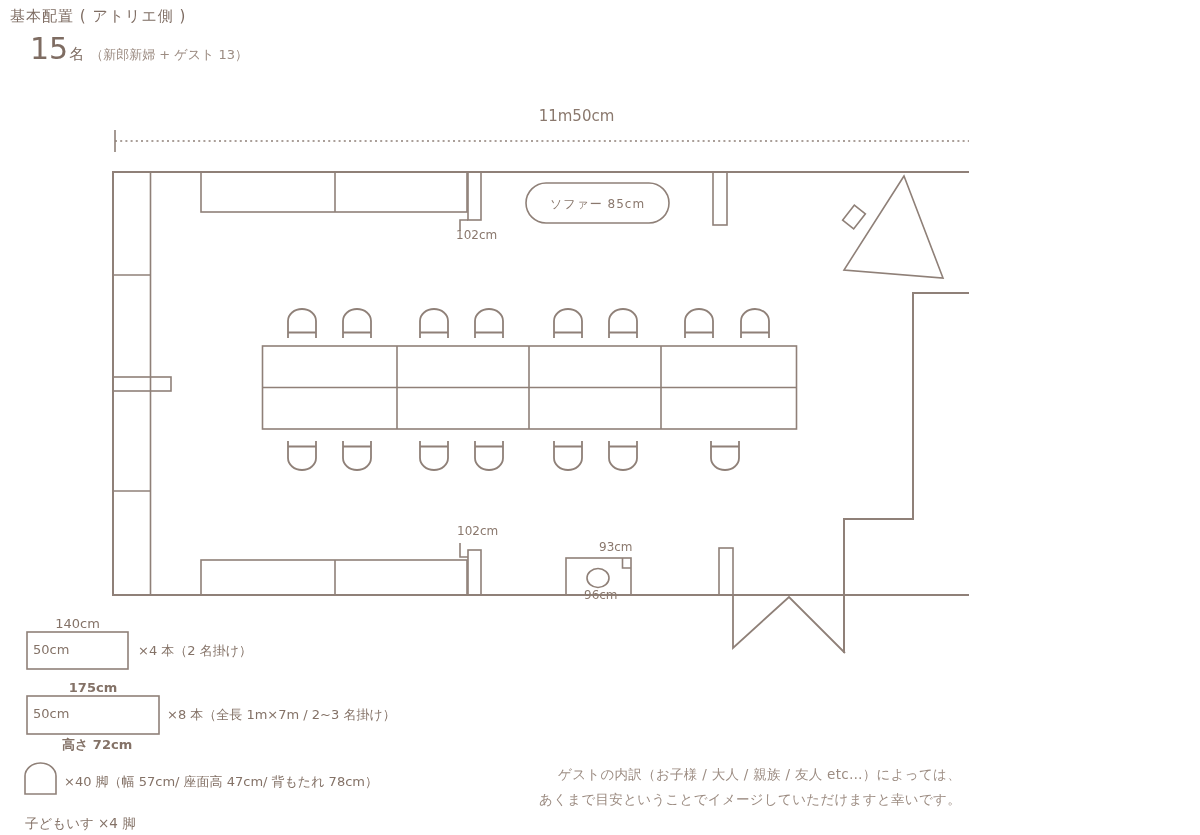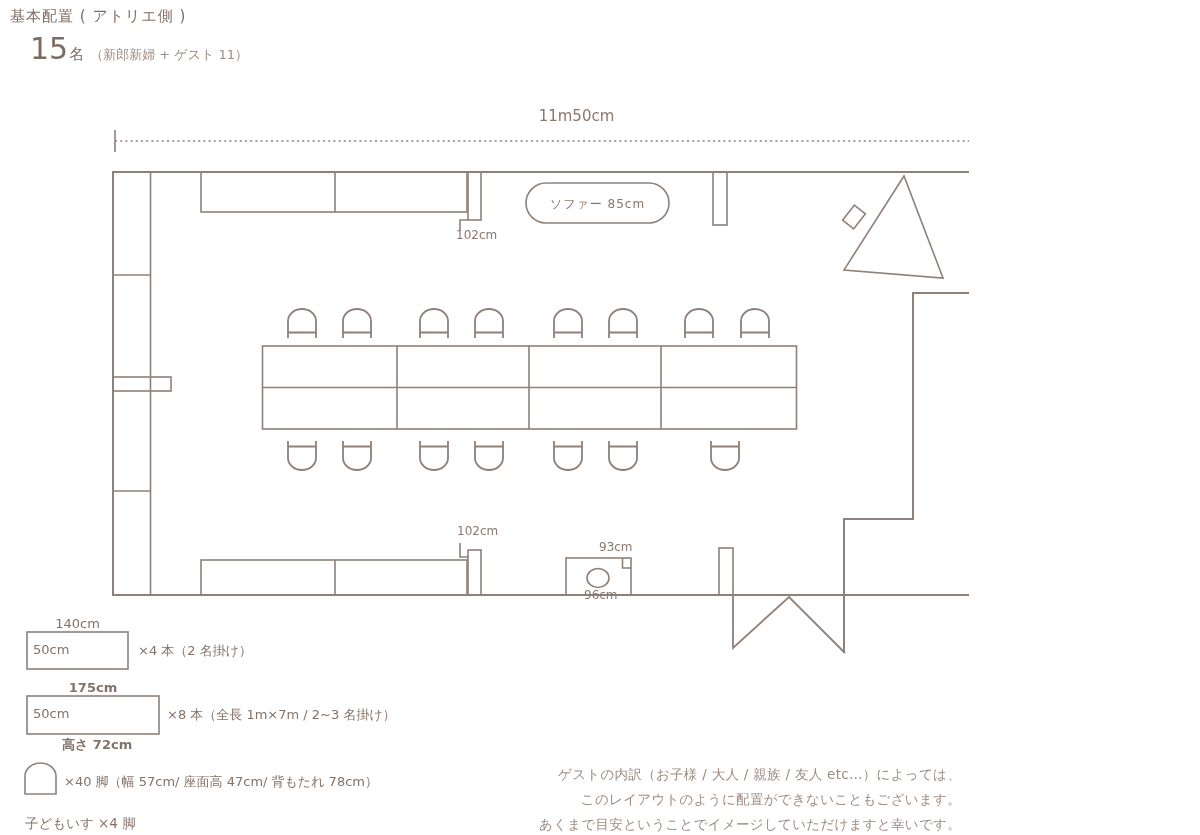--- a/index.html
+++ b/index.html
@@ -123,21 +123,21 @@
       <rect x="27" y="632" width="101" height="37"></rect>
       <rect x="27" y="696" width="132" height="38"></rect>
       <path d="M 25 794 L 25 776 A 15.5 13 0 0 1 56 776 L 56 794 Z"></path>
     </g>
   </svg>
 
   <div class="lbl title">基本配置 ( アトリエ側 )</div>
   <div class="lbl capacity">
     <span class="cap-num">15</span>
     <span class="cap-unit">名</span>
-    <span class="cap-note">（新郎新婦 + ゲスト 11）</span>
+    <span class="cap-note">（新郎新婦 + ゲスト 13）</span>
   </div>
 
   <div class="lbl dim dim-w">11m50cm</div>
   <div class="lbl dim dim-h">5m85cm</div>
 
   <div class="lbl plab sofa-lbl">ソファー 85cm</div>
   <div class="lbl plab door-top">102cm</div>
   <div class="lbl plab door-bot">102cm</div>
   <div class="lbl plab l93">93cm</div>
   <div class="lbl plab l96">96cm</div>
@@ -147,16 +147,15 @@
   <div class="lbl leg t1-note">×4 本（2 名掛け）</div>
   <div class="lbl leg t2-len">175cm</div>
   <div class="lbl leg t2-dep">50cm</div>
   <div class="lbl leg t2-note">×8 本（全長 1m×7m / 2~3 名掛け）</div>
   <div class="lbl leg t2-h">高さ 72cm</div>
   <div class="lbl leg chair-note">×40 脚（幅 57cm/ 座面高 47cm/ 背もたれ 78cm）</div>
   <div class="lbl leg kids-note">子どもいす ×4 脚</div>
 
   <div class="lbl disclaimer">
     <div>ゲストの内訳（お子様 / 大人 / 親族 / 友人 etc…）によっては、</div>
-    <div>このレイアウトのように配置ができないこともございます。</div>
     <div>あくまで目安ということでイメージしていただけますと幸いです。</div>
   </div>
 </div>
 
 </body></html>

